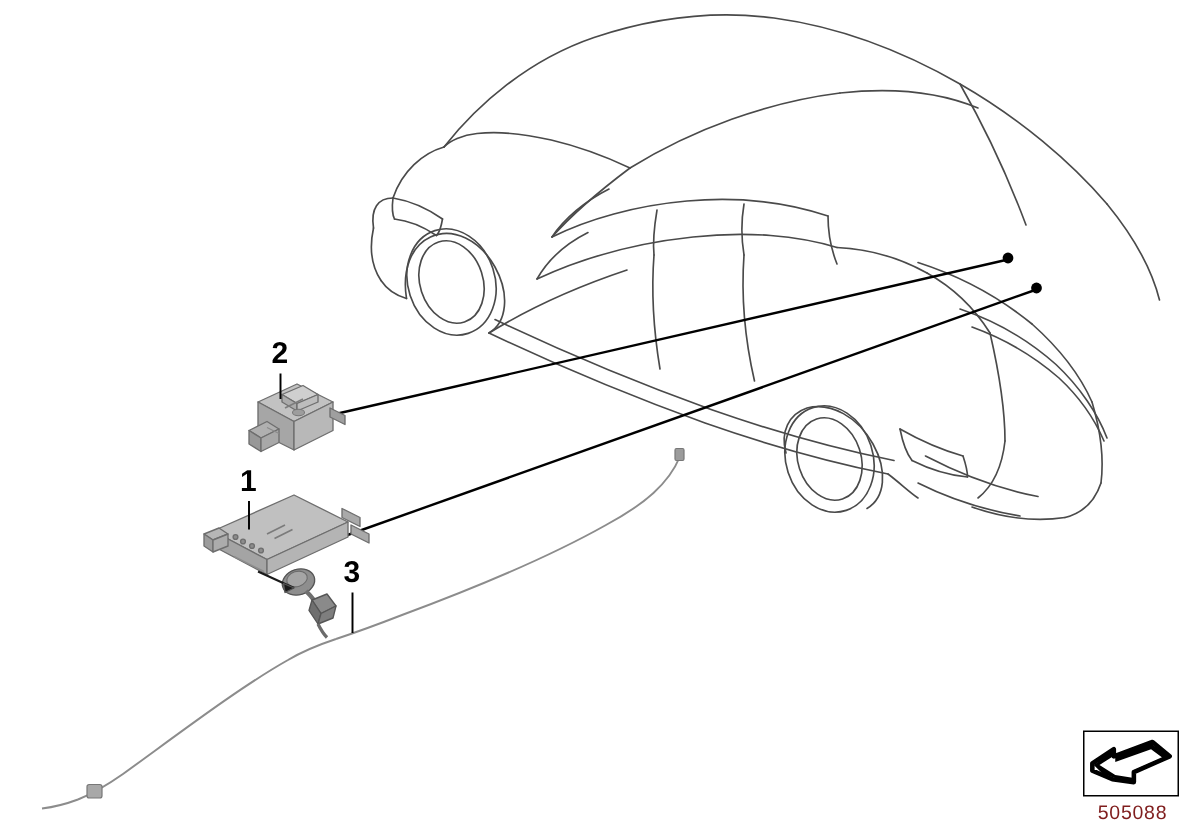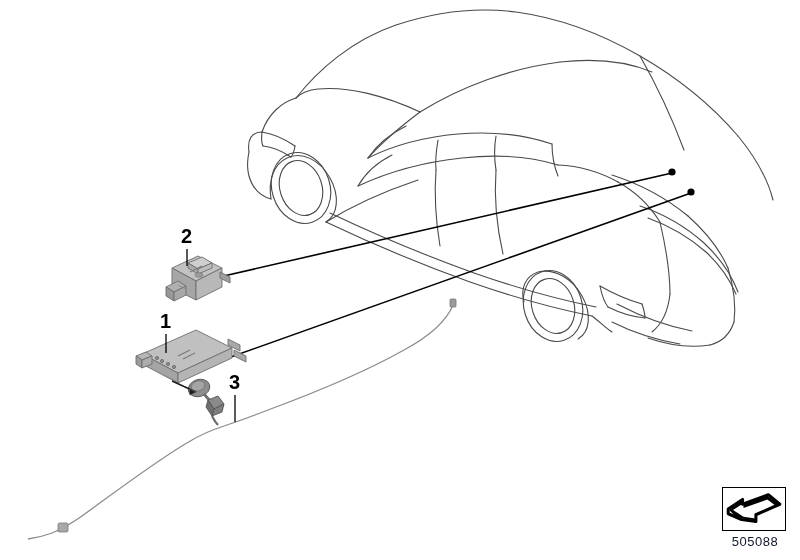--- a/index.html
+++ b/index.html
@@ -49,21 +49,21 @@
     width: 64px;
     height: 44px;
     border: 1px solid #000000;
     box-sizing: border-box;
     background: #ffffff;
     position: relative;
   }
   #partnum-text {
     font-family: "Liberation Sans", sans-serif;
     font-size: 13px;
-    color: #0f172a;
+    color: #7f1d1d;
     letter-spacing: 0.5px;
     margin-top: 3px;
   }
 </style>
 </head>
 <body>
 
 <div id="diagram-root">
 
   <svg class="layer" viewBox="0 0 800 560">

